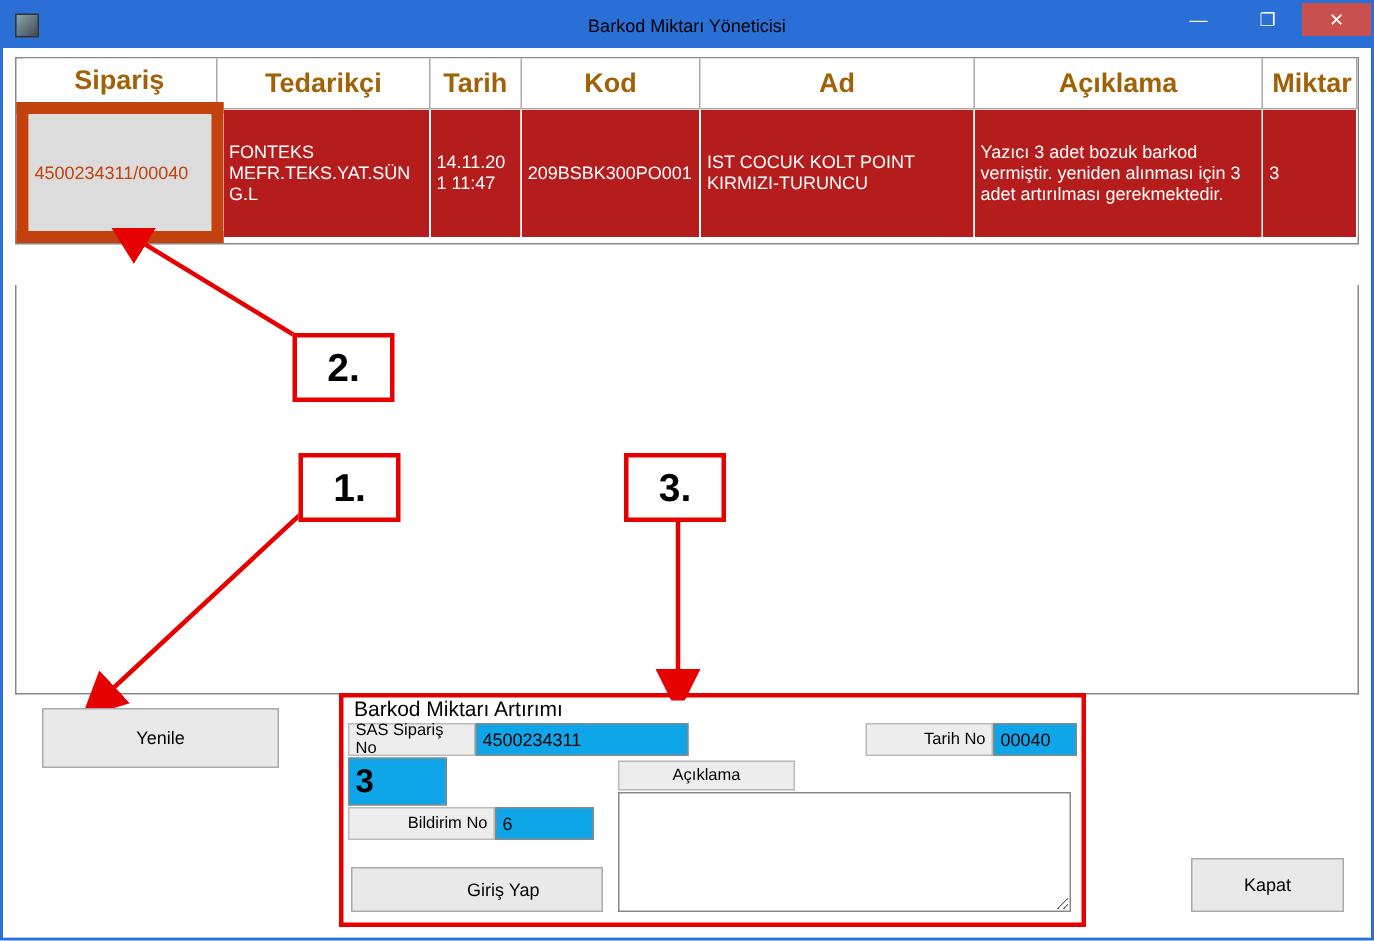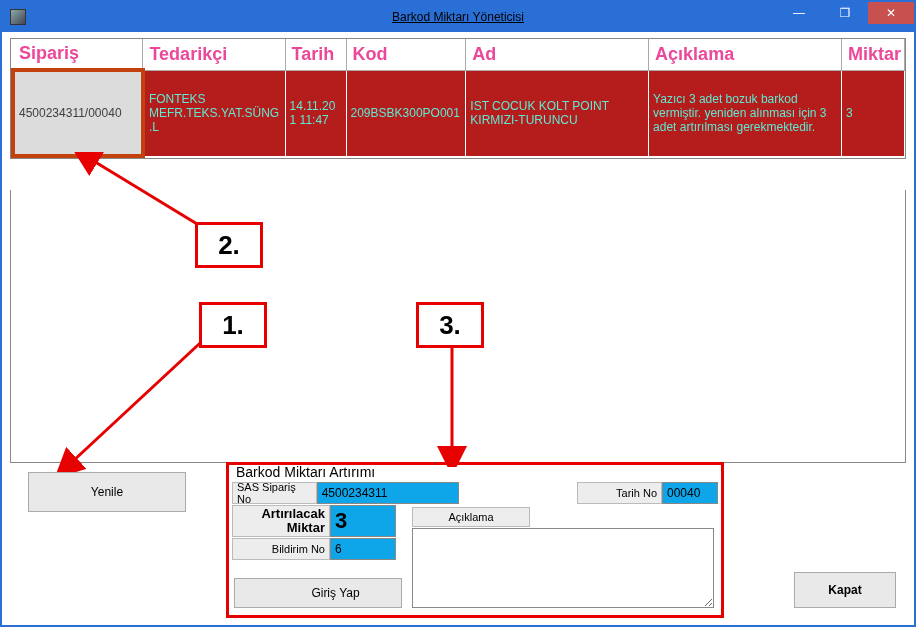--- a/index.html
+++ b/index.html
@@ -18,21 +18,20 @@
     display: flex;
     align-items: center;
     position: relative;
   }
   .titlebar .title {
     position: absolute;
     left: 50%;
     transform: translateX(-50%);
     font-size: 12px;
     color: #000;
-    text-decoration: underline;
   }
   .titlebar .app-icon {
     width: 16px; height: 16px;
     margin-left: 8px;
     background: linear-gradient(135deg,#8aa,#445);
     border: 1px solid #333;
   }
   .titlebar .win-controls {
     position: absolute;
     right: 0; top: 0;
@@ -63,45 +62,45 @@
     background: #fff;
   }
   .grid table {
     width: 100%;
     border-collapse: collapse;
     table-layout: fixed;
     font-size: 12px;
   }
   .grid th {
     background: #fff;
-    color: #ec4899;
+    color: #a16207;
     font-weight: bold;
     font-size: 18px;
-    text-align: left;
+    text-align: center;
     padding: 4px 6px;
     border-right: 1px solid #aaa;
     border-bottom: 1px solid #aaa;
     height: 28px;
     vertical-align: middle;
   }
   .grid td {
     background: #b51c1c;
-    color: #5eead4;
+    color: #ffffff;
     padding: 6px 4px;
     border-right: 1px solid #fff;
     font-size: 12px;
     vertical-align: middle;
     height: 86px;
     word-wrap: break-word;
     overflow: hidden;
   }
   .grid td.sel {
     background: #dcdcdc;
-    color: #404040;
-    border: 4px solid #c2410c;
+    color: #c2410c;
+    border: 8px solid #c2410c;
   }
   .grid-blank {
     position: absolute;
     left: 8px;
     top: 158px;
     width: 896px;
     height: 273px;
     border-left: 1px solid #888;
     border-right: 1px solid #888;
     border-bottom: 1px solid #888;
@@ -132,21 +131,21 @@
     cursor: pointer;
   }
   .yenile-btn {
     position: absolute;
     left: 26px; top: 440px;
     width: 158px; height: 40px;
   }
   .kapat-btn {
     position: absolute;
     left: 792px; top: 540px;
-    width: 102px; height: 36px; font-weight: bold;
+    width: 102px; height: 36px;
   }
   .form-panel-border {
     position: absolute;
     left: 224px; top: 430px;
     width: 498px;
     height: 156px;
     border: 3px solid #e60000;
     pointer-events: none;
   }
   .form-panel {
@@ -299,21 +298,20 @@
 
     <div class="form-row">
       <div class="form-label" style="width:98px">SAS Sipariş No</div>
       <input class="form-input" style="width: 142px;" value="4500234311">
       <div style="width:140px"></div>
       <div class="form-label" style="width:98px">Tarih No</div>
       <input class="form-input" style="width: 56px;" value="00040">
     </div>
 
     <div class="form-row">
-      <div class="form-label big" style="width:98px">Artırılacak Miktar</div>
       <input class="form-input big" style="width: 66px;" value="3">
     </div>
 
     <div class="form-row">
       <div class="form-label" style="width:98px">Bildirim No</div>
       <input class="form-input" style="width: 66px;" value="6">
     </div>
   </div>
 
   <div class="aciklama-label">Açıklama</div>

